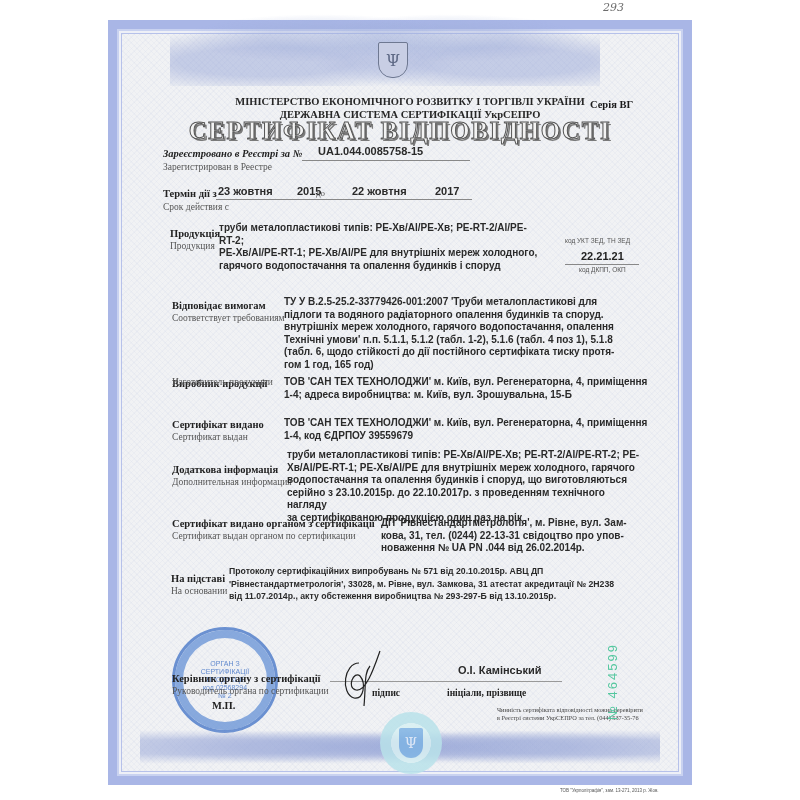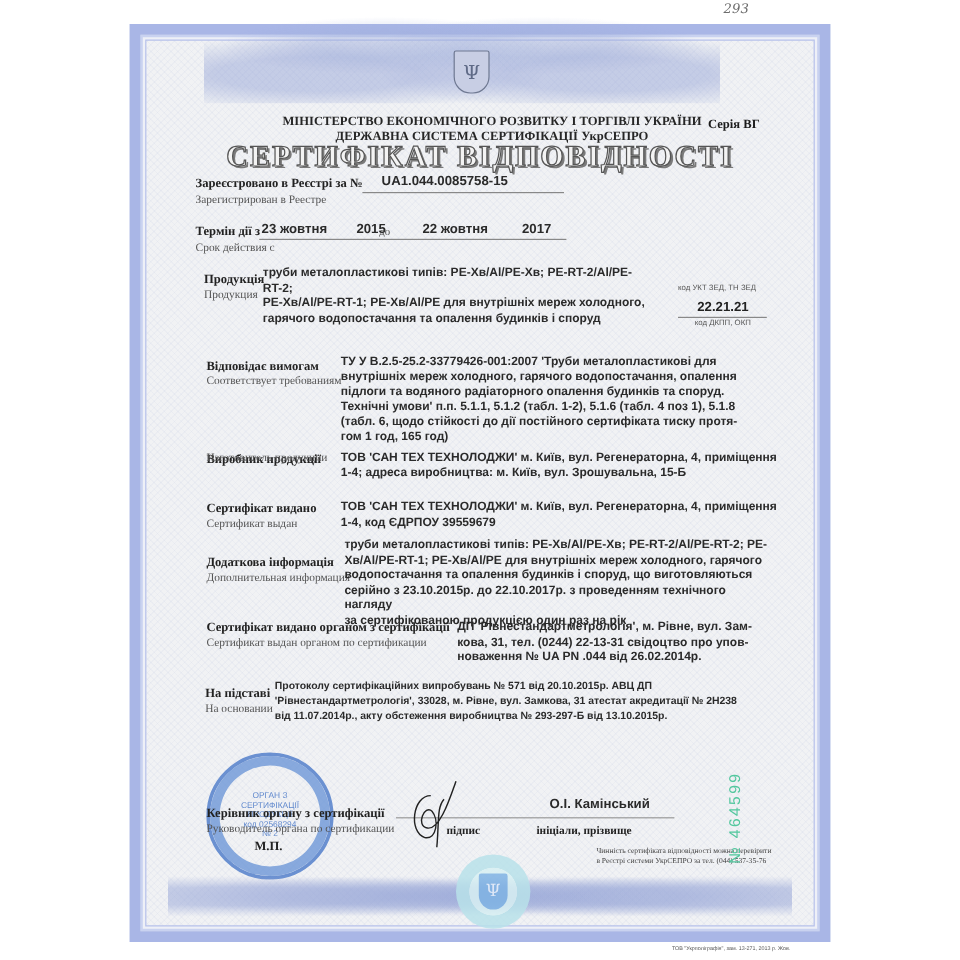--- a/index.html
+++ b/index.html
@@ -109,21 +109,21 @@
 <div class="ornament"></div>
 <div class="trident">Ψ</div>
 
 <div class="ministry">
   <div>МІНІСТЕРСТВО ЕКОНОМІЧНОГО РОЗВИТКУ І ТОРГІВЛІ УКРАЇНИ</div>
   <div>ДЕРЖАВНА СИСТЕМА СЕРТИФІКАЦІЇ УкрСЕПРО</div>
 </div>
 <div class="series">Серія ВГ</div>
 <div class="title">СЕРТИФІКАТ ВІДПОВІДНОСТІ</div>
 
-<div class="label-ua" style="left:163px; top:148px;">Зареєстровано в Реєстрі за №</div>
+<div class="label-ua" style="left:163px; top:148px;font-style:italic;">Зареєстровано в Реєстрі за №</div>
 <div class="label-ru" style="left:163px; top:162px;">Зарегистрирован в Реестре</div>
 <div class="value" style="left:318px; top:145px; font-size:11px;">UA1.044.0085758-15</div>
 <div class="uline" style="left:302px; top:160px; width:168px;"></div>
 
 <div class="label-ua" style="left:163px; top:188px;">Термін дії з</div>
 <div class="label-ru" style="left:163px; top:202px;">Срок действия с</div>
 <div class="value" style="left:218px; top:185px; font-size:11px;">23 жовтня</div>
 <div class="value" style="left:297px; top:185px; font-size:11px;">2015</div>
 <div class="label-ru" style="left:316px; top:188px; font-size:9px;">до</div>
 <div class="value" style="left:352px; top:185px; font-size:11px;">22 жовтня</div>
@@ -139,22 +139,22 @@
 </div>
 <div class="small-note" style="left:565px; top:237px;">код УКТ ЗЕД, ТН ЗЕД</div>
 <div class="code" style="left:581px; top:250px;">22.21.21</div>
 <div class="uline" style="left:565px; top:264px; width:74px;"></div>
 <div class="small-note" style="left:579px; top:266px;">код ДКПП, ОКП</div>
 
 <div class="label-ua" style="left:172px; top:300px;">Відповідає вимогам</div>
 <div class="label-ru" style="left:172px; top:313px;">Соответствует требованиям</div>
 <div class="value" style="left:284px; top:296px; width:360px;">
   <div>ТУ У В.2.5-25.2-33779426-001:2007 'Труби металопластикові для</div>
+  <div>підлоги та водяного радіаторного опалення будинків та споруд.</div>
   <div>внутрішніх мереж холодного, гарячого водопостачання, опалення</div>
-  <div>підлоги та водяного радіаторного опалення будинків та споруд.</div>
   <div>Технічні умови' п.п. 5.1.1, 5.1.2 (табл. 1-2), 5.1.6 (табл. 4 поз 1), 5.1.8</div>
   <div>(табл. 6, щодо стійкості до дії постійного сертифіката тиску протя-</div>
   <div>гом 1 год, 165 год)</div>
 </div>
 
 <div class="label-ua" style="left:172px; top:378px;">Виробник продукції</div>
 <div class="label-ru" style="left:172px; top:377px;text-align:right;">Изготовитель продукции</div>
 <div class="value" style="left:284px; top:376px; width:370px;">
   <div>ТОВ 'САН ТЕХ ТЕХНОЛОДЖИ'  м. Київ, вул. Регенераторна, 4, приміщення</div>
   <div>1-4; адреса виробництва: м. Київ, вул. Зрошувальна, 15-Б</div>

